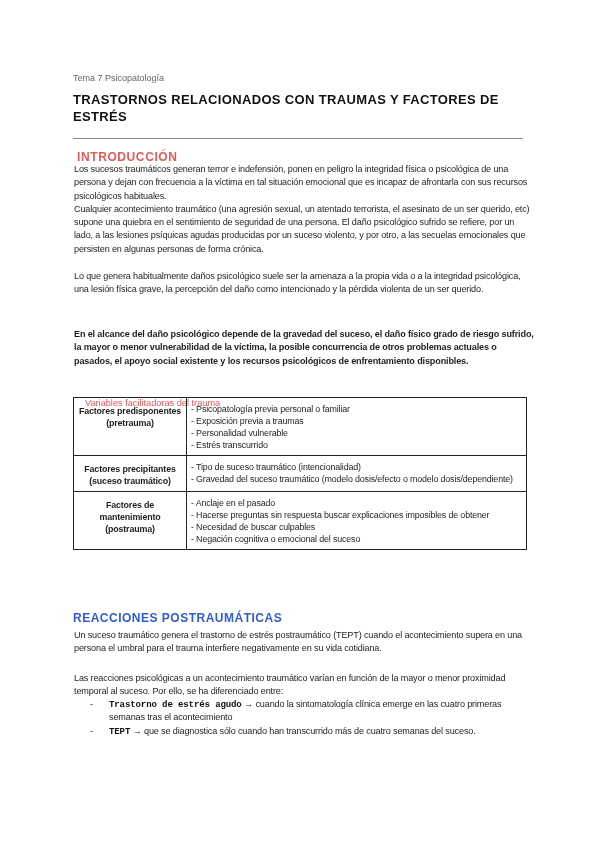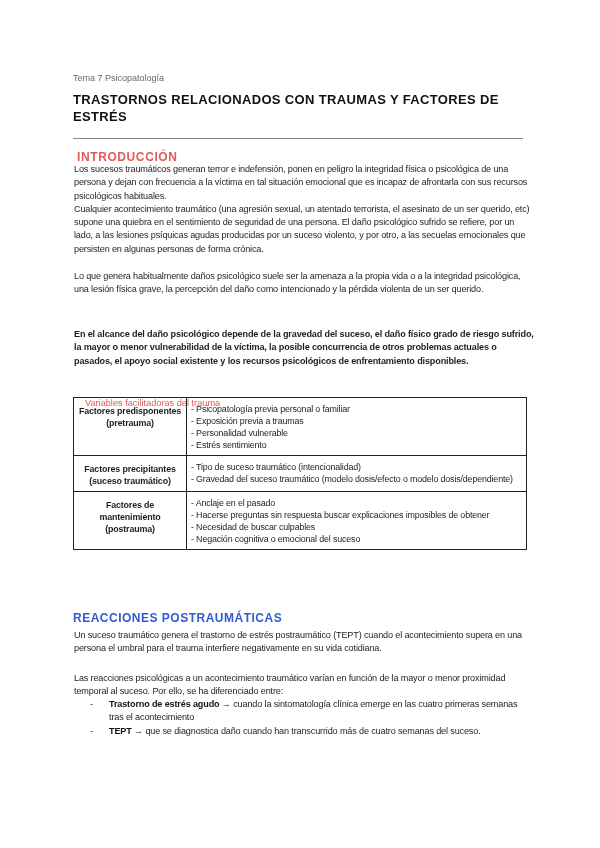--- a/index.html
+++ b/index.html
@@ -18,21 +18,21 @@
     table.factors td { border: 1.3px solid #222222; vertical-align: top; padding: 5px 4px 4px 4px; }
     table.factors td.label { width: 104px; text-align: center; font-weight: bold; color: #1e1e1e; padding-top: 7px; }
     table.factors td.items { }
     .item-line { display: block; }
     .h-react { position: absolute; left: 73px; top: 611px; font-size: 12px; font-weight: bold; letter-spacing: 0.5px; color: #2f5bd6; margin: 0; }
     .p4 { top: 629px; }
     .p5 { top: 672px; }
     ul.reacts { position: absolute; left: 73px; top: 698px; width: 460px; margin: 0; padding: 0; list-style: none; font-size: 9.1px; line-height: 13.3px; letter-spacing: -0.15px; }
     ul.reacts li { position: relative; padding-left: 36px; }
     ul.reacts li .dash { position: absolute; left: 17px; top: 0; }
-    ul.reacts li b { font-weight: bold; color: #111; }
+    ul.reacts li b { font-weight: bold; color: #111; font-family: Liberation Mono, monospace; }
   </style>
 </head>
 <body>
 
 <div class="page">
   <div class="header-label">Tema 7 Psicopatología</div>
 
   <h1 class="title">TRASTORNOS RELACIONADOS CON TRAUMAS Y FACTORES DE ESTRÉS</h1>
   <div class="divider"></div>
 
@@ -49,21 +49,21 @@
   <div class="var-title">Variables facilitadoras del trauma</div>
 
   <table class="factors">
     <tbody>
       <tr>
         <td class="label">Factores predisponentes (pretrauma)</td>
         <td class="items">
           <span class="item-line">- Psicopatología previa personal o familiar</span>
           <span class="item-line">- Exposición previa a traumas</span>
           <span class="item-line">- Personalidad vulnerable</span>
-          <span class="item-line">- Estrés sentimiento</span>
+          <span class="item-line">- Estrés transcurrido</span>
         </td>
       </tr>
       <tr>
         <td class="label">Factores precipitantes (suceso traumático)</td>
         <td class="items">
           <span class="item-line">- Tipo de suceso traumático (intencionalidad)</span>
           <span class="item-line">- Gravedad del suceso traumático (modelo dosis/efecto o modelo dosis/dependiente)</span>
         </td>
       </tr>
       <tr>
@@ -87,16 +87,16 @@
     <li>
       <span class="dash">-</span>
       <b>Trastorno de estrés agudo</b>
       <span>→</span>
       <span>cuando la sintomatología clínica emerge en las cuatro primeras semanas tras el acontecimiento</span>
     </li>
     <li>
       <span class="dash">-</span>
       <b>TEPT</b>
       <span>→</span>
-      <span>que se diagnostica daño cuando han transcurrido más de cuatro semanas del suceso.</span>
+      <span>que se diagnostica sólo cuando han transcurrido más de cuatro semanas del suceso.</span>
     </li>
   </ul>
 </div>
 
 </body></html>

